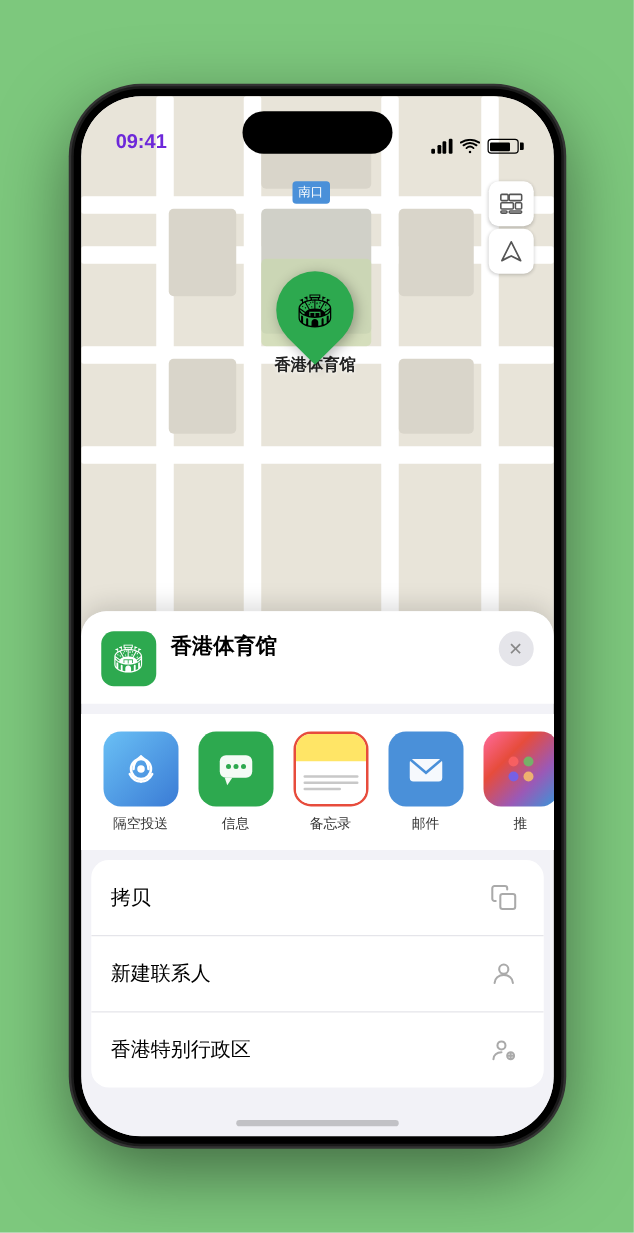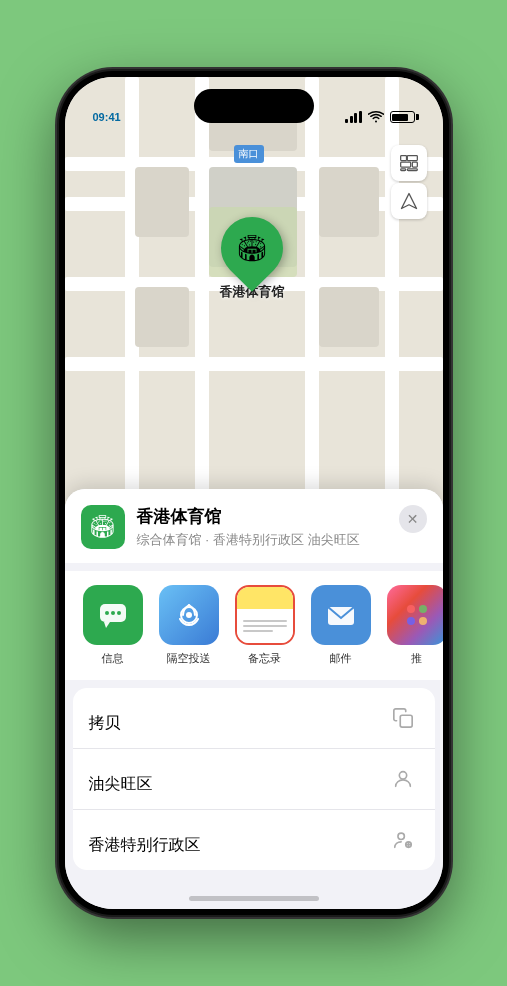--- a/index.html
+++ b/index.html
@@ -45,23 +45,23 @@
       position: absolute;
       top: 0; left: 0; right: 0;
       height: 54px;
       z-index: 50;
       display: flex;
       align-items: flex-end;
       padding: 0 28px 6px;
       justify-content: space-between;
     }
     .status-time {
-      font-size: 11px;
+      font-size: 16px;
       font-weight: 600;
-      color: #0369a1;
+      color: #6d28d9;
       padding-bottom: 2px;
     }
     .status-icons {
       display: flex;
       align-items: center;
       gap: 6px;
       padding-bottom: 2px;
     }
     .signal-bars {
       display: flex;
@@ -300,21 +300,21 @@
     }
     
     .menu-section {
       background: #fff;
       border-radius: 14px;
       margin: 0 8px 8px;
       overflow: hidden;
     }
     .menu-item {
       display: flex;
-      align-items: flex-end;
+      align-items: center;
       justify-content: space-between;
       padding: 14px 16px;
       border-bottom: 1px solid #e5e5ea;
       cursor: pointer;
     }
     .menu-item:last-child {
       border-bottom: none;
     }
     .menu-item-label {
       font-size: 16px;
@@ -423,52 +423,51 @@
         <div style="font-size:13px;color:#222;font-weight:600;margin-top:4px;white-space:nowrap;text-shadow:0 1px 3px rgba(255,255,255,0.9);">香港体育馆</div>
       </div>
     </div>
 
     <div class="bottom-sheet">
 
       <div class="venue-header">
         <div class="venue-icon">🏟</div>
         <div class="venue-info">
           <div class="venue-name">香港体育馆</div>
-          <div class="venue-desc">综合体育馆 · 香港特别行政区 油尖旺区</div>
         </div>
         <div class="close-btn">✕</div>
       </div>
 
       <div class="share-actions">
-
-        <div class="action-item">
-          <div class="action-icon messages">
-            <svg width="34" height="34" viewBox="0 0 34 34" fill="none">
-              <rect x="4" y="6" width="26" height="18" rx="5" fill="white" opacity="0.95"></rect>
-              <polygon points="8,24 14,24 10,30" fill="white" opacity="0.95"></polygon>
-              <circle cx="11" cy="15" r="2" fill="#2da94f"></circle>
-              <circle cx="17" cy="15" r="2" fill="#2da94f"></circle>
-              <circle cx="23" cy="15" r="2" fill="#2da94f"></circle>
-            </svg>
-          </div>
-          <span class="action-label">信息</span>
-        </div>
 
         <div class="action-item">
           <div class="action-icon airdrop">
             <svg width="32" height="32" viewBox="0 0 32 32" fill="none">
               <circle cx="16" cy="16" r="8" stroke="white" stroke-width="2" fill="none"></circle>
               <circle cx="16" cy="16" r="3" fill="white"></circle>
               <path d="M16 6 Q10 10 10 16" stroke="white" stroke-width="2" stroke-linecap="round" fill="none"></path>
               <path d="M16 6 Q22 10 22 16" stroke="white" stroke-width="2" stroke-linecap="round" fill="none"></path>
               <path d="M7 20 Q10 26 16 26" stroke="white" stroke-width="2" stroke-linecap="round" fill="none"></path>
               <path d="M25 20 Q22 26 16 26" stroke="white" stroke-width="2" stroke-linecap="round" fill="none"></path>
             </svg>
           </div>
           <span class="action-label">隔空投送</span>
+        </div>
+
+        <div class="action-item">
+          <div class="action-icon messages">
+            <svg width="34" height="34" viewBox="0 0 34 34" fill="none">
+              <rect x="4" y="6" width="26" height="18" rx="5" fill="white" opacity="0.95"></rect>
+              <polygon points="8,24 14,24 10,30" fill="white" opacity="0.95"></polygon>
+              <circle cx="11" cy="15" r="2" fill="#2da94f"></circle>
+              <circle cx="17" cy="15" r="2" fill="#2da94f"></circle>
+              <circle cx="23" cy="15" r="2" fill="#2da94f"></circle>
+            </svg>
+          </div>
+          <span class="action-label">信息</span>
         </div>
 
         <div class="action-item">
           <div style="width:60px;height:60px;border-radius:14px;border:2.5px solid #e74c3c;overflow:hidden;display:flex;flex-direction:column;">
             <div style="height:22px;background:#ffe566;flex-shrink:0;"></div>
             <div style="flex:1;background:#fff;display:flex;flex-direction:column;justify-content:center;padding:4px 6px;gap:3px;">
               <div style="height:2px;background:#c8c8c8;border-radius:1px;"></div>
               <div style="height:2px;background:#c8c8c8;border-radius:1px;"></div>
               <div style="height:2px;background:#c8c8c8;border-radius:1px;width:70%;"></div>
             </div>
@@ -510,21 +509,21 @@
           <span class="menu-item-label">拷贝</span>
           <div class="menu-item-icon">
             <svg width="22" height="22" viewBox="0 0 24 24" fill="none" stroke="#aaa" stroke-width="1.8" stroke-linecap="round" stroke-linejoin="round">
               <rect x="9" y="9" width="13" height="13" rx="2"></rect>
               <path d="M5 15H4a2 2 0 0 1-2-2V4a2 2 0 0 1 2-2h9a2 2 0 0 1 2 2v1"></path>
             </svg>
           </div>
         </div>
 
         <div class="menu-item">
-          <span class="menu-item-label">油尖旺区</span>
+          <span class="menu-item-label">新建联系人</span>
           <div class="menu-item-icon">
             <svg width="22" height="22" viewBox="0 0 24 24" fill="none" stroke="#aaa" stroke-width="1.8" stroke-linecap="round" stroke-linejoin="round">
               <circle cx="12" cy="8" r="4"></circle>
               <path d="M4 20c0-4 3.6-7 8-7s8 3 8 7"></path>
             </svg>
           </div>
         </div>
 
         <div class="menu-item">
           <span class="menu-item-label">香港特别行政区</span>

